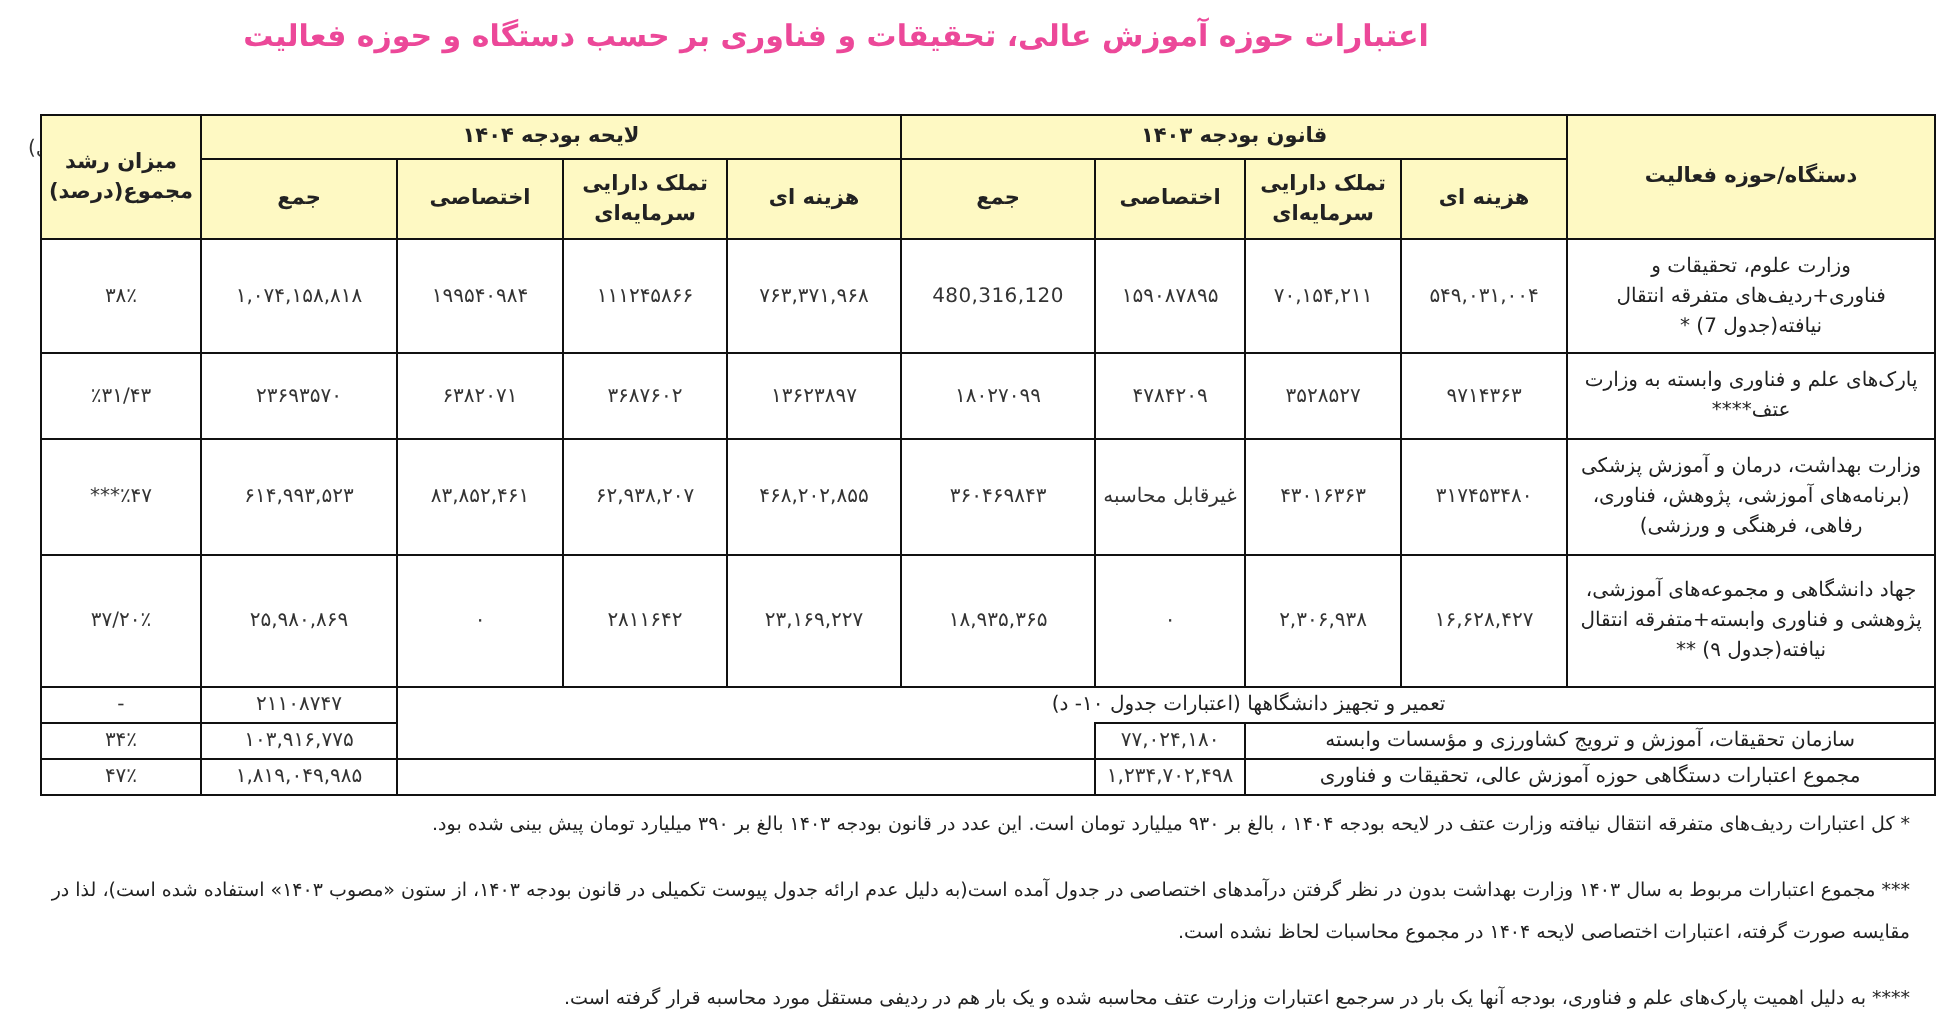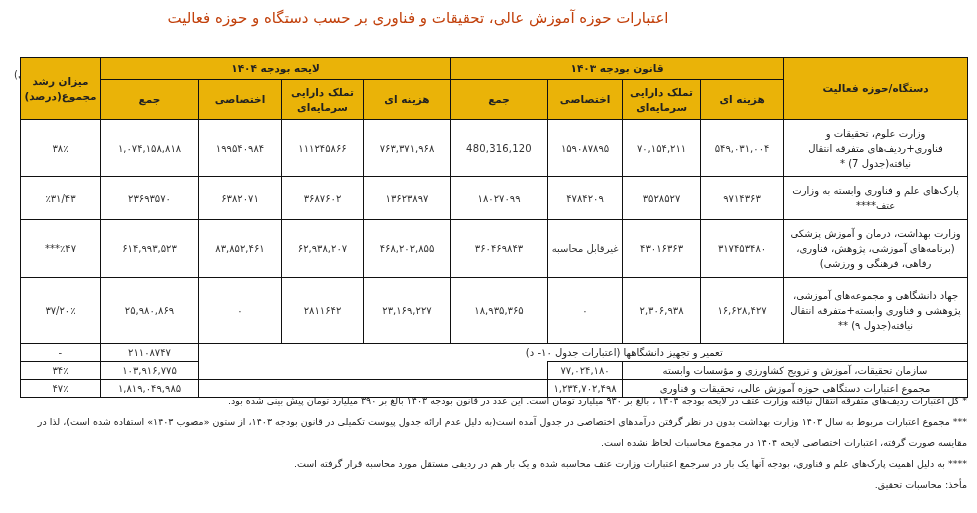--- a/index.html
+++ b/index.html
@@ -1,31 +1,31 @@
 <!DOCTYPE html>
 <html><head>
 <meta charset="utf-8">
 <style>
   html, body { margin:0; padding:0; background:#ffffff; }
   body { width:977px; height:513px; position:relative; overflow:hidden;
          font-family:"DejaVu Sans", sans-serif; color:#222; }
   .title { position:absolute; top:9px; left:0; width:836px; text-align:center;
-           font-size:15px; font-weight:normal; direction:rtl; color:#c2410c; }
+           font-size:15px; font-weight:bold; direction:rtl; color:#ec4899; }
   .unit { position:absolute; top:34px; left:14px; font-size:10px; direction:rtl; color:#333;margin-top:35px; }
   table.main { position:absolute; top:57px; left:20px; width:947px; border-collapse:collapse;
                direction:rtl; table-layout:fixed; }
   table.main td, table.main th { border:1px solid #111; font-size:10px; text-align:center;
                vertical-align:middle; padding:0 3px; line-height:15px; }
-  table.main th { background:#eab308; font-weight:bold; font-size:10.5px; }
+  table.main th { background:#fef9c3; font-weight:bold; font-size:10.5px; }
   td.dev { text-align:right; font-size:9.5px; line-height:16px; padding-right:5px; }
   td.num { font-size:10px; color:#333; letter-spacing:0.2px; }
   td.wide { text-align:right; padding-right:5px; font-size:9.5px; }
   .notes { position:absolute; top:390px; right:10px; width:960px; direction:rtl;
            font-size:9.5px; line-height:21px; color:#222; }
-  .notes p { margin:0; }
+  .notes p { margin:12px; }
   .notes b { font-weight:normal; }
 </style>
 </head>
 <body>
 
 <div class="title">اعتبارات حوزه آموزش عالی، تحقیقات و فناوری بر حسب دستگاه و حوزه فعالیت</div>
 <div class="unit">(میلیون ریال)</div>
 
 <table class="main">
   <colgroup>

